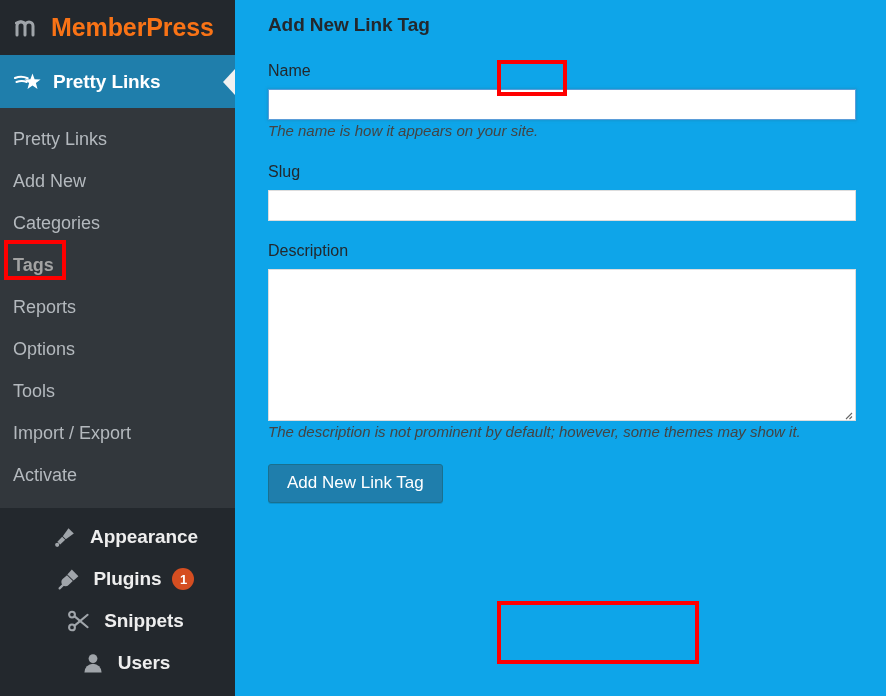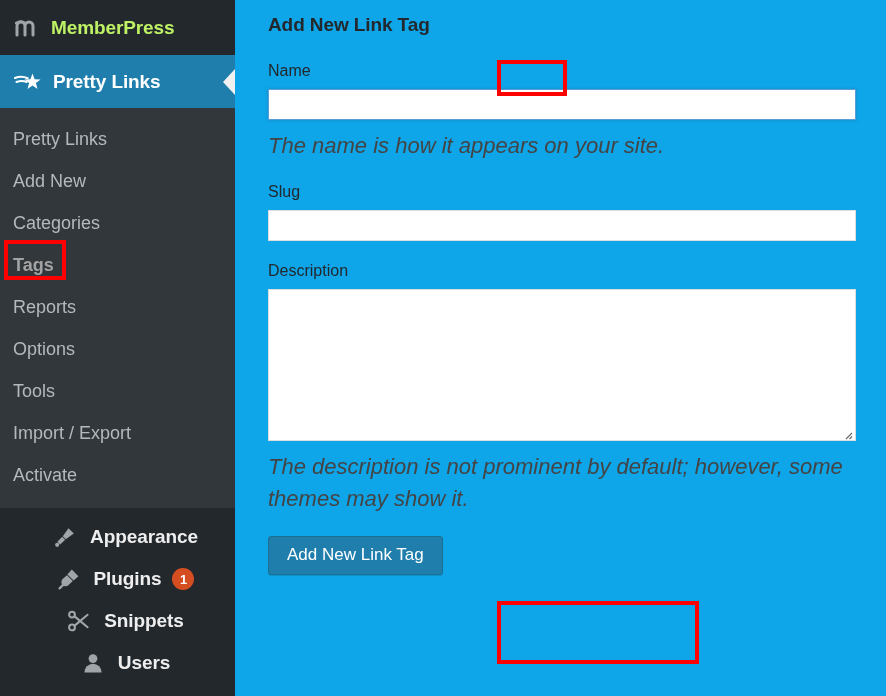--- a/index.html
+++ b/index.html
@@ -27,22 +27,22 @@
     align-items: center;
     padding-left: 13px;
   }
   .plugin-head .mp-icon {
     width: 28px; height: 28px;
     display: flex; align-items: center; justify-content: center;
     color: #a0a5aa;
     margin-right: 10px;
   }
   .plugin-head .mp-label {
-    color: #bef264;
-    font-size: 19px;
+    color: #f97316;
+    font-size: 25px;
     font-weight: bold;
     letter-spacing: -0.1px;
   }
 
   .active-menu {
     height: 53px;
     background: #1f7eab;
     display: flex;
     align-items: center;
     padding-left: 13px;
@@ -147,25 +147,25 @@
     padding: 3px 8px;
     color: #32373c;
     outline: none;
     border-radius: 0;
   }
   .text-input.focused {
     border: 1px solid #5b9dd9;
     box-shadow: 0 0 2px 1px rgba(30,140,190,.5);
   }
   .help-text {
-    font-size: 22px;
+    font-size: 15px;
     font-style: italic;
     color: #444;
     line-height: 1.45;
-    margin-top: 10px;
+    margin-top: 0;
     max-width: 600px;
   }
   .field-block { margin-bottom: 21px; }
   .textarea-input {
     display: block;
     width: 588px;
     height: 152px;
     border: 1px solid #ddd;
     background: #fff;
     font-family: "Liberation Sans", sans-serif;

